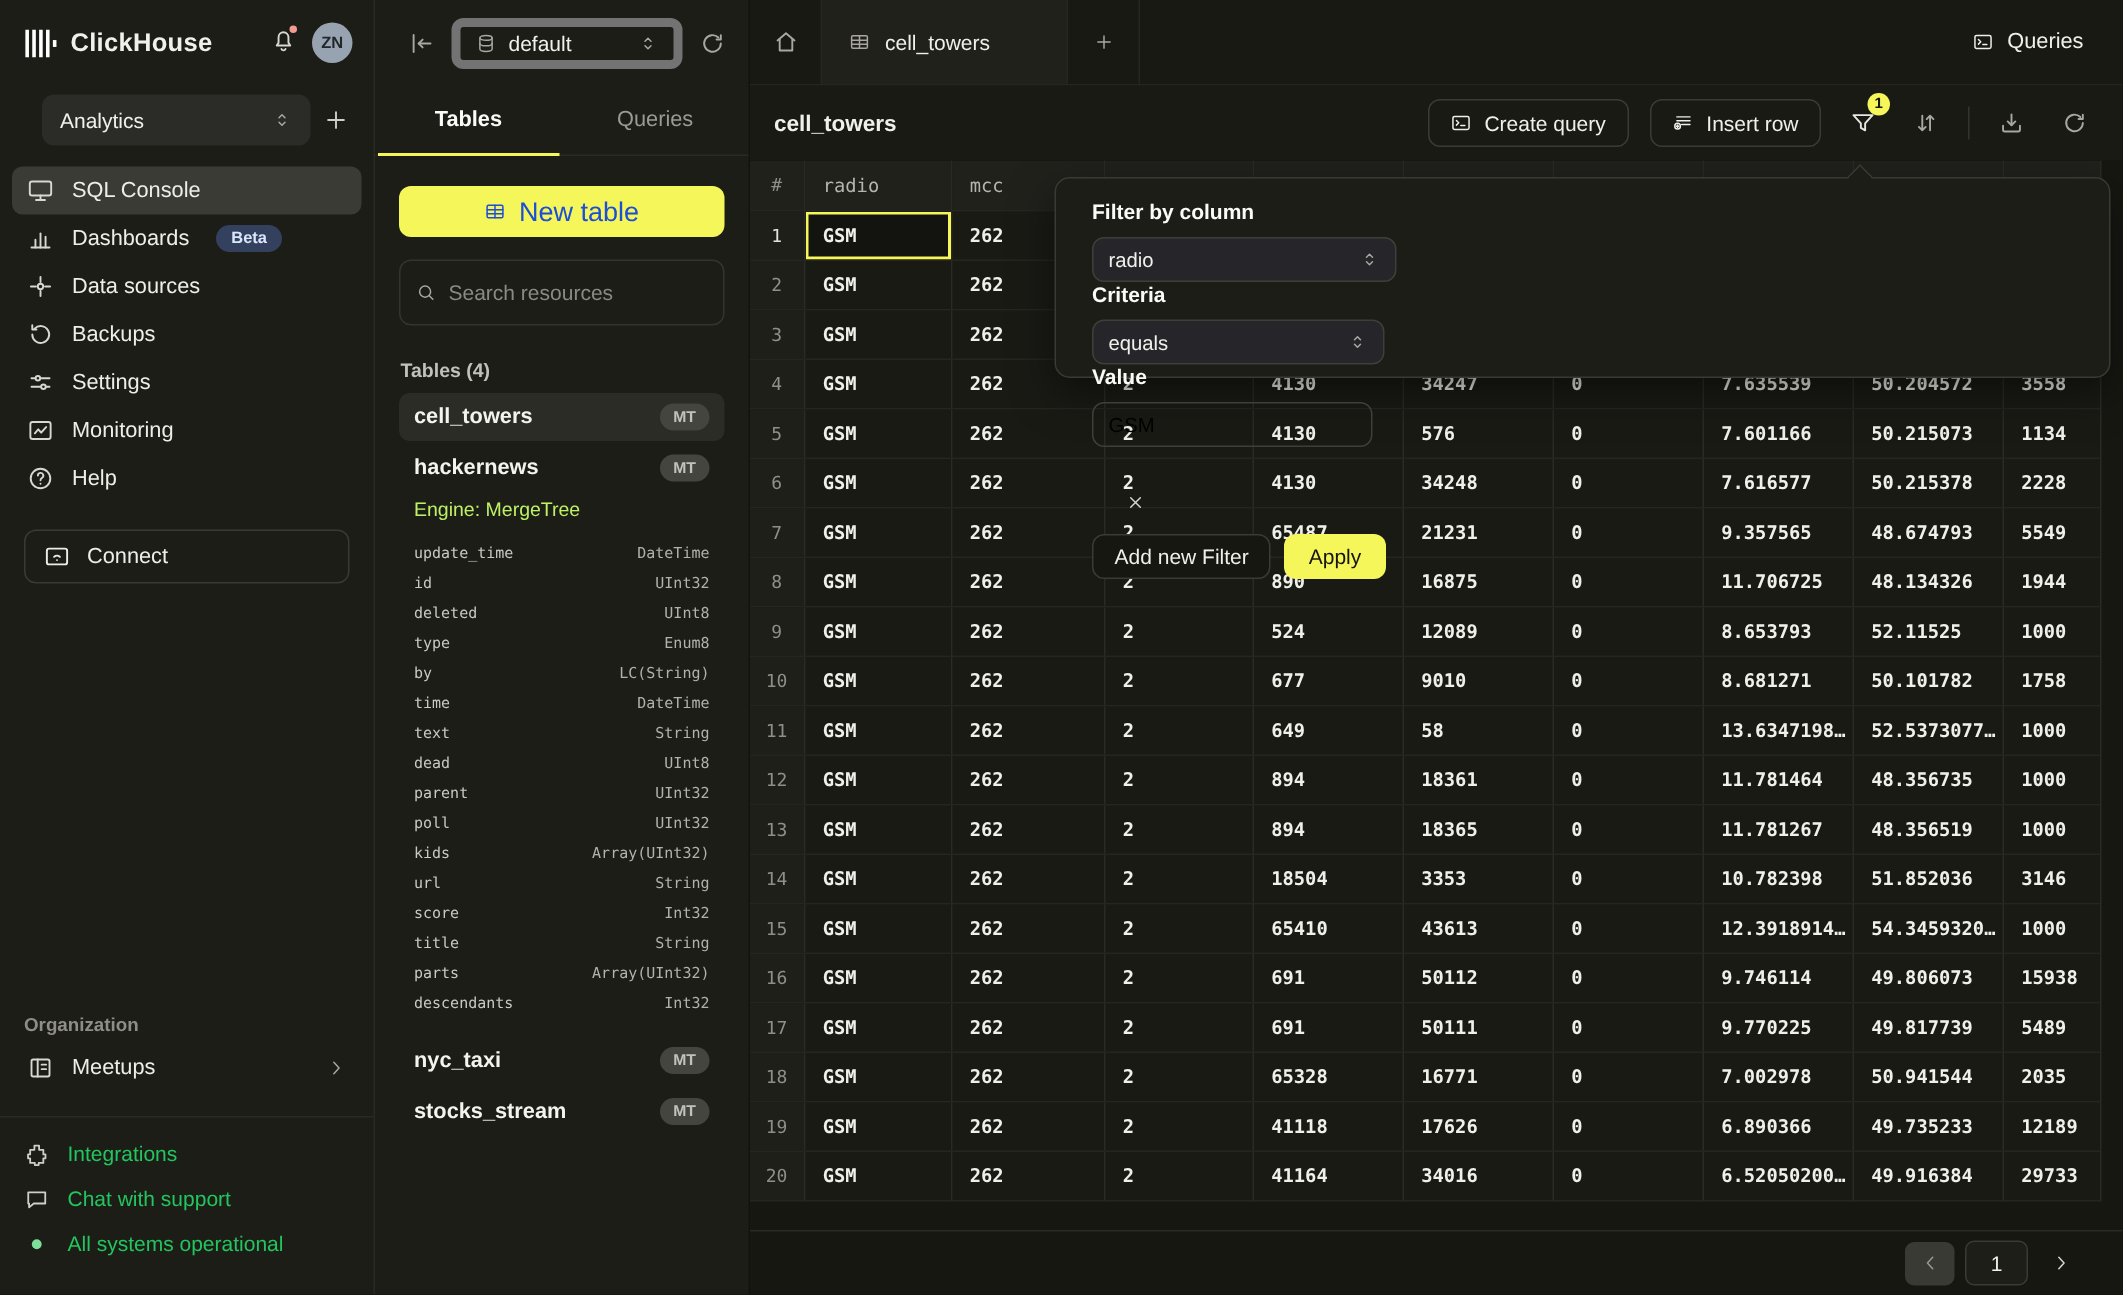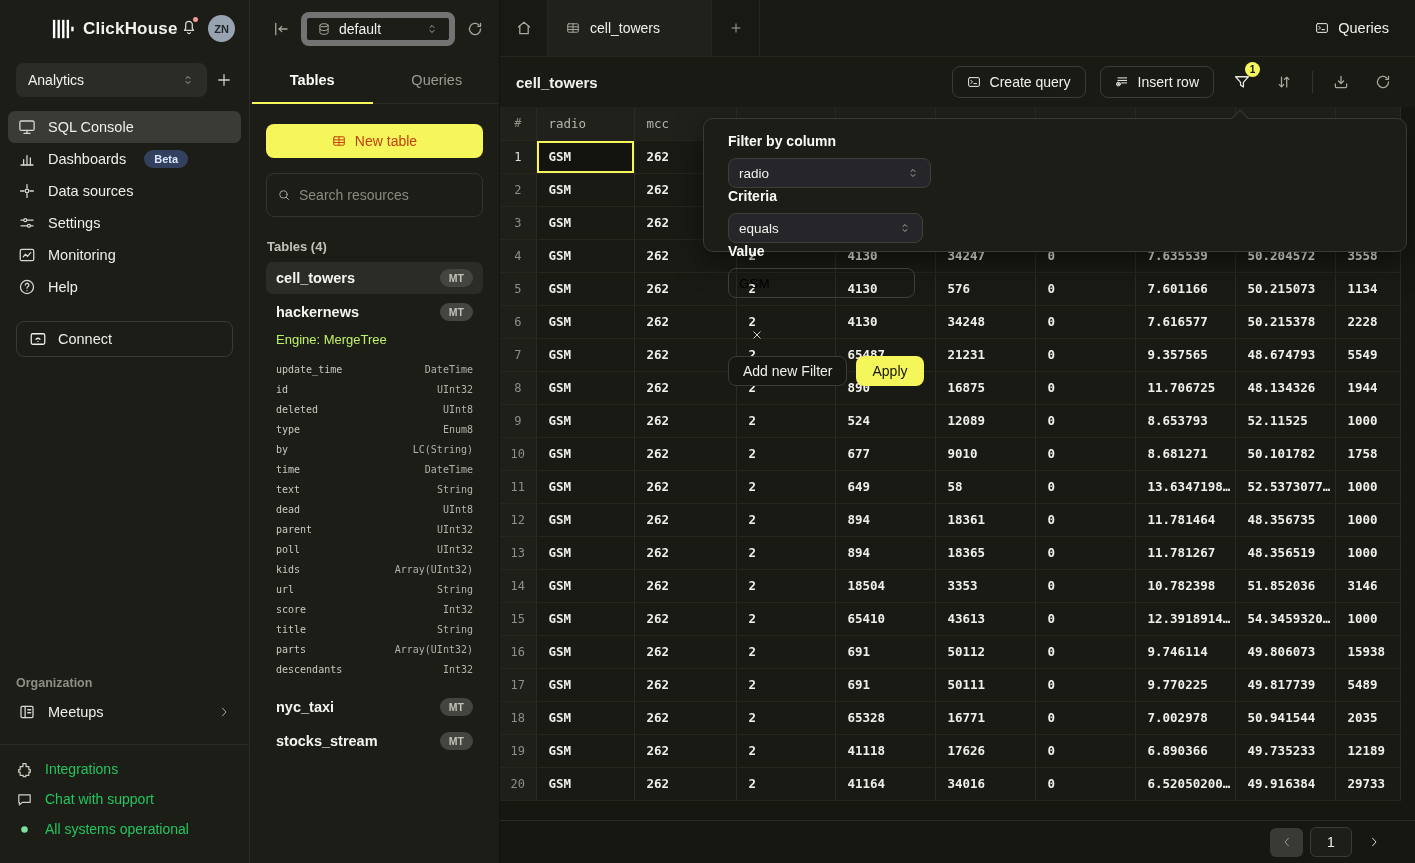--- a/index.html
+++ b/index.html
@@ -8,27 +8,27 @@
   .app { display:flex; width:1415px; height:863px; }
   .icon { display:inline-flex; align-items:center; justify-content:center; }
   .icon svg { width:18px; height:18px; }
   .icon.sm svg { width:14px; height:14px; }
   .icon.lg svg { width:22px; height:22px; }
   .muted { color:#a8a8a0; }
 
   
   .sidebar { width:250px; background:#1d1d18; display:flex; flex-direction:column; border-right:1px solid #2a2a24; flex-shrink:0; }
   .sb-header { height:57px; display:flex; align-items:center; justify-content:space-between; padding:0 14px 0 16px; }
-  .brand { display:flex; align-items:center; gap:9px;margin-left:36px; }
+  .brand { display:flex; align-items:center; gap:9px; }
   .brand-name { font-size:17px; font-weight:700; letter-spacing:.2px; }
   .sb-header-right { display:flex; align-items:center; gap:10px; }
   .bell-wrap { position:relative; color:#d8d8d2; cursor:pointer; }
   .bell-dot { position:absolute; top:-3px; right:-2px; width:9px; height:9px; border-radius:50%; background:#f59a93; border:2px solid #1d1d18; }
   .avatar { width:27px; height:27px; border-radius:50%; background:#98a3b1; color:#23262b; font-size:11px; font-weight:700; display:flex; align-items:center; justify-content:center; }
-  .workspace-row { display:flex; align-items:center; gap:8px; padding:6px 16px 0; }
+  .workspace-row { display:flex; align-items:center; gap:8px; padding:6px 16px 0;margin-left:12px; }
   .workspace-select { flex:1; height:34px; background:#2b2b27; border-radius:8px; display:flex; align-items:center; justify-content:space-between; padding:0 12px; cursor:pointer; }
   .plus-btn { color:#cfcfc8; cursor:pointer; }
   .sb-nav { margin-top:14px; display:flex; flex-direction:column; gap:0; padding:0 8px; }
   .nav-item { height:32px; display:flex; align-items:center; gap:12px; padding:0 10px; border-radius:7px; color:#eeeee9; font-size:14.5px; cursor:pointer; }
   .nav-item .nicon { color:#d8d8d2; display:inline-flex; }
   .nav-item .nicon svg { width:18px; height:18px; }
   .nav-item.active { background:#3b3b36; }
   .beta-badge { margin-left:6px; background:#33415f; color:#dbe6fb; font-size:11px; font-weight:700; padding:3px 10px; border-radius:10px; }
   .connect-btn { margin:18px 16px 0; height:36px; border:1px solid #3a3a34; border-radius:8px; display:flex; align-items:center; gap:11px; padding:0 12px; font-size:14.5px; cursor:pointer; color:#eeeee9; }
   .sb-bottom { margin-top:auto; padding-bottom:12px; }
@@ -44,21 +44,21 @@
   .explorer { width:250px; background:#1d1d18; display:flex; flex-direction:column; border-right:1px solid #121210; flex-shrink:0; }
   .ex-topbar { height:57px; display:flex; align-items:center; gap:11px; padding:0 15px 0 22px; }
   .db-select { flex:1; height:34px; border:6px solid #737373; border-radius:8px; display:flex; align-items:center; gap:8px; padding:0 10px; cursor:pointer; font-size:14px; }
   .db-select .grow { flex:1; }
   .ex-tabs { display:flex; border-bottom:1px solid #2a2a24; }
   .ex-tab { width:50%; height:46px; display:flex; align-items:center; justify-content:center; font-size:14.5px; color:#9a9a93; cursor:pointer; position:relative;text-align:right; }
   .ex-tab.active { color:#fafaf6; font-weight:600; }
   .ex-tab.active::after { content:""; position:absolute; left:2px; right:2px; bottom:-1px; height:2px; background:var(--yellow); }
   .ex-content { padding:20px 16px 0; overflow:hidden; flex:1; }
   :root { --yellow:#f5f65a; }
-  .new-table-btn { width:100%; height:34px; background:var(--yellow); border:none; border-radius:8px; display:flex; align-items:center; justify-content:center; gap:9px; font-size:14px; font-weight:500; color:#c2410c; cursor:pointer; font-family:inherit; }
+  .new-table-btn { width:100%; height:34px; background:var(--yellow); border:none; border-radius:8px; display:flex; align-items:center; justify-content:center; gap:9px; font-size:18px; font-weight:500; color:#1d4ed8; cursor:pointer; font-family:inherit; }
   .search-box { margin-top:15px; height:44px; border:1px solid #34342e; border-radius:8px; display:flex; align-items:center; gap:8px; padding:0 10px; }
   .search-input { background:transparent; border:none; outline:none; color:#e8e8e2; font-size:14px; width:100%; font-family:inherit; }
   .search-input::placeholder { color:#8a8a83; }
   .section-label { margin:22px 0 8px; font-size:13px; font-weight:600; color:#c2c2bb; padding-left:1px; }
   .table-item { height:32px; border-radius:7px; display:flex; align-items:center; justify-content:space-between; padding:0 10px; cursor:pointer; }
   .table-item.selected { background:#2c2c27; }
   .tname { font-size:14.5px; font-weight:600; color:#f4f4ef; }
   .mt-pill { background:#454540; color:#c2c2bb; font-size:10.5px; font-weight:700; padding:3px 9px; border-radius:10px; }
   .table-item + .table-item { margin-top:2px; }
   .engine-label { font-size:13px; color:#bef264; padding:4px 10px 8px; }
@@ -196,20 +196,29 @@
             <svg viewBox="0 0 24 24" fill="none" stroke="currentColor" stroke-width="1.7" stroke-linecap="round" stroke-linejoin="round">
               <circle cx="12" cy="12" r="2.4"></circle>
               <path d="M12 3.5v4.5M12 16v4.5M3.5 12H8M16 12h4.5"></path>
             </svg>
           </span>
           <span>Data sources</span>
         </div>
         <div class="nav-item">
           <span class="nicon">
             <svg viewBox="0 0 24 24" fill="none" stroke="currentColor" stroke-width="1.7" stroke-linecap="round" stroke-linejoin="round">
+              <path d="M4.7 12a7.5 7.5 0 1 0 2.1-5.2"></path>
+              <path d="M4.7 3.8v3.7h3.7"></path>
+            </svg>
+          </span>
+          <span>Backups</span>
+        </div>
+        <div class="nav-item">
+          <span class="nicon">
+            <svg viewBox="0 0 24 24" fill="none" stroke="currentColor" stroke-width="1.7" stroke-linecap="round" stroke-linejoin="round">
               <path d="M4 8.2h16M4 15.8h16"></path>
               <circle cx="9.7" cy="8.2" r="2" fill="#1d1d18"></circle>
               <circle cx="14.6" cy="15.8" r="2" fill="#1d1d18"></circle>
             </svg>
           </span>
           <span>Settings</span>
         </div>
         <div class="nav-item">
           <span class="nicon">
             <svg viewBox="0 0 24 24" fill="none" stroke="currentColor" stroke-width="1.7" stroke-linecap="round" stroke-linejoin="round">

